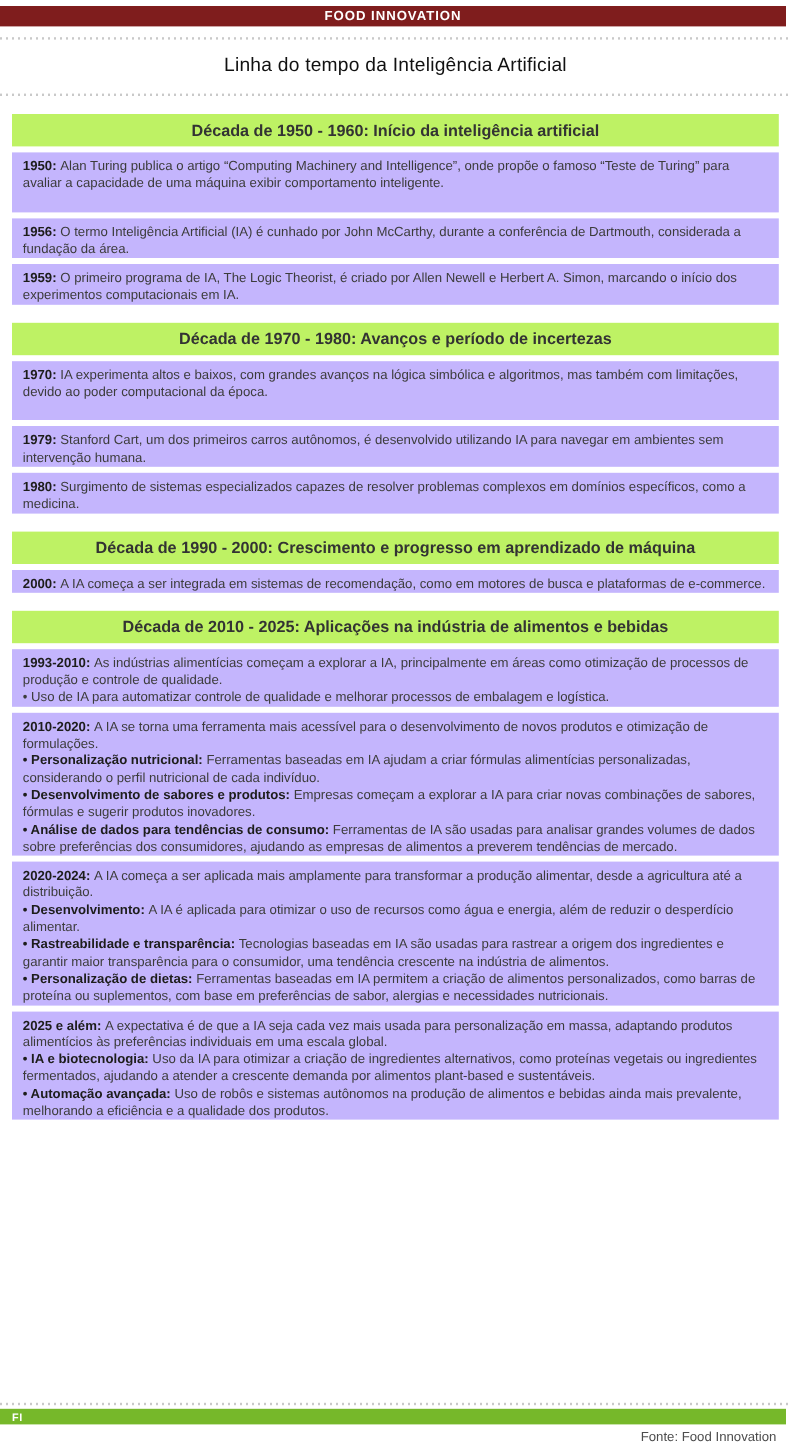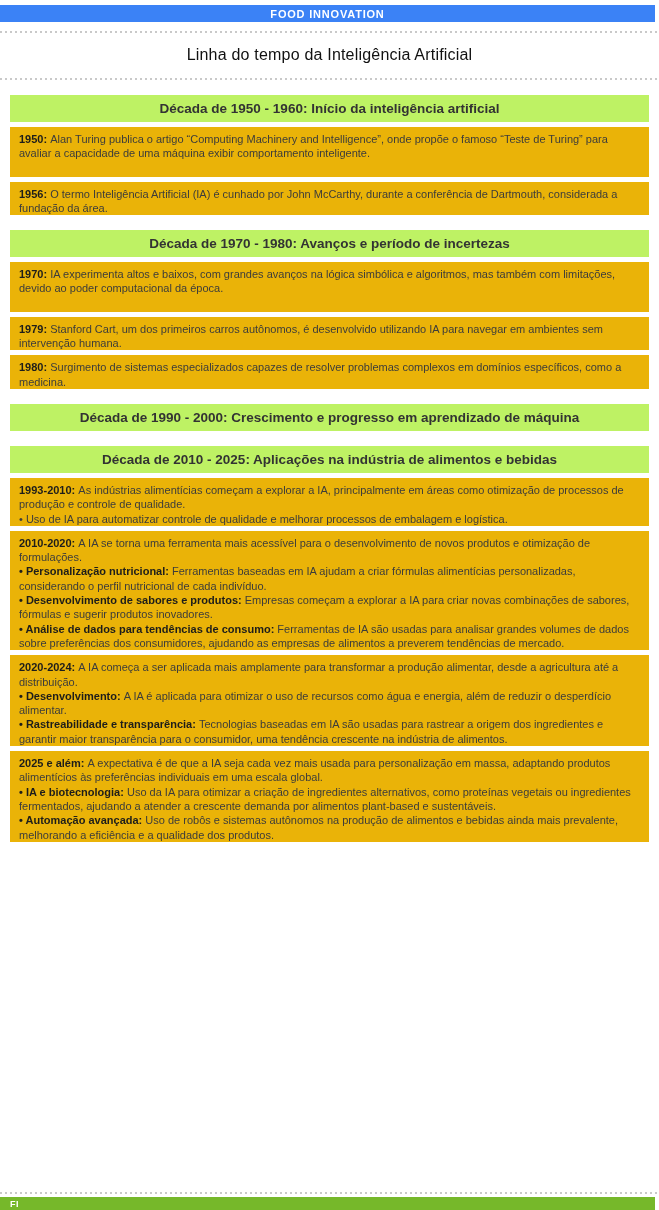--- a/index.html
+++ b/index.html
@@ -14,21 +14,21 @@
     min-height: 1210px;
     background: #ffffff;
     display: flex;
     flex-direction: column;
     overflow: hidden;
   }
   
   .brand-bar {
     margin: 5px 4px 0 0;
     height: 17px;
-    background: #3b82f6;
+    background: #7f1d1d;
     display: flex;
     align-items: center;
     justify-content: center;
   }
   .brand-bar span {
     color: #ffffff;
     font-size: 11px;
     font-weight: bold;
     letter-spacing: 0.8px;
   }
@@ -52,21 +52,21 @@
     background: #bef264;
     height: 27px;
     line-height: 27px;
     text-align: center;
     font-size: 13.5px;
     font-weight: bold;
     color: #333333;
     margin-bottom: 5px;
   }
   .event-block {
-    background: #eab308;
+    background: #c4b5fd;
     padding: 5px 9px 0 9px;
     margin-bottom: 5px;
     font-size: 11px;
     line-height: 1.3;
   }
   .event-block.tall { padding-bottom: 16px; }
   .event-text { color: #3c3c3b; }
   .event-text.gap { }
   .event-label { color: #1d1d1b; font-weight: bold; }
   
@@ -109,61 +109,69 @@
 
   <main class="content" id="sections">
       <section class="timeline-section">
         <div class="section-header">Década de 1950 - 1960: Início da inteligência artificial</div>
         <div class="event-block tall">
           <p class="event-text"><b class="event-label">1950: </b>Alan Turing publica o artigo “Computing Machinery and Intelligence”, onde propõe o famoso “Teste de Turing” para avaliar a capacidade de uma máquina exibir comportamento inteligente.</p>
         </div>
         <div class="event-block">
           <p class="event-text"><b class="event-label">1956: </b>O termo Inteligência Artificial (IA) é cunhado por John McCarthy, durante a conferência de Dartmouth, considerada a fundação da área.</p>
         </div>
+        <div class="event-block">
+          <p class="event-text"><b class="event-label">1959: </b>O primeiro programa de IA, The Logic Theorist, é criado por Allen Newell e Herbert A. Simon, marcando o início dos experimentos computacionais em IA.</p>
+        </div>
       </section>
       <section class="timeline-section">
         <div class="section-header">Década de 1970 - 1980: Avanços e período de incertezas</div>
         <div class="event-block tall">
           <p class="event-text"><b class="event-label">1970: </b>IA experimenta altos e baixos, com grandes avanços na lógica simbólica e algoritmos, mas também com limitações, devido ao poder computacional da época.</p>
         </div>
         <div class="event-block">
           <p class="event-text"><b class="event-label">1979: </b>Stanford Cart, um dos primeiros carros autônomos, é desenvolvido utilizando IA para navegar em ambientes sem intervenção humana.</p>
         </div>
         <div class="event-block">
           <p class="event-text"><b class="event-label">1980: </b>Surgimento de sistemas especializados capazes de resolver problemas complexos em domínios específicos, como a medicina.</p>
         </div>
       </section>
       <section class="timeline-section">
         <div class="section-header">Década de 1990 - 2000: Crescimento e progresso em aprendizado de máquina</div>
+        <div class="event-block">
+          <p class="event-text"><b class="event-label">2000: </b>A IA começa a ser integrada em sistemas de recomendação, como em motores de busca e plataformas de e-commerce.</p>
+        </div>
       </section>
       <section class="timeline-section">
         <div class="section-header">Década de 2010 - 2025: Aplicações na indústria de alimentos e bebidas</div>
         <div class="event-block">
           <p class="event-text"><b class="event-label">1993-2010: </b>As indústrias alimentícias começam a explorar a IA, principalmente em áreas como otimização de processos de produção e controle de qualidade.</p>
           <p class="event-text gap">• Uso de IA para automatizar controle de qualidade e melhorar processos de embalagem e logística.</p>
         </div>
         <div class="event-block">
           <p class="event-text"><b class="event-label">2010-2020: </b>A IA se torna uma ferramenta mais acessível para o desenvolvimento de novos produtos e otimização de formulações.</p>
           <p class="event-text gap"><b class="event-label">• Personalização nutricional: </b>Ferramentas baseadas em IA ajudam a criar fórmulas alimentícias personalizadas, considerando o perfil nutricional de cada indivíduo.</p>
           <p class="event-text"><b class="event-label">• Desenvolvimento de sabores e produtos: </b>Empresas começam a explorar a IA para criar novas combinações de sabores, fórmulas e sugerir produtos inovadores.</p>
           <p class="event-text"><b class="event-label">• Análise de dados para tendências de consumo: </b>Ferramentas de IA são usadas para analisar grandes volumes de dados sobre preferências dos consumidores, ajudando as empresas de alimentos a preverem tendências de mercado.</p>
         </div>
         <div class="event-block">
           <p class="event-text"><b class="event-label">2020-2024: </b>A IA começa a ser aplicada mais amplamente para transformar a produção alimentar, desde a agricultura até a distribuição.</p>
           <p class="event-text"><b class="event-label">• Desenvolvimento: </b>A IA é aplicada para otimizar o uso de recursos como água e energia, além de reduzir o desperdício alimentar.</p>
           <p class="event-text"><b class="event-label">• Rastreabilidade e transparência: </b>Tecnologias baseadas em IA são usadas para rastrear a origem dos ingredientes e garantir maior transparência para o consumidor, uma tendência crescente na indústria de alimentos.</p>
+          <p class="event-text"><b class="event-label">• Personalização de dietas: </b>Ferramentas baseadas em IA permitem a criação de alimentos personalizados, como barras de proteína ou suplementos, com base em preferências de sabor, alergias e necessidades nutricionais.</p>
         </div>
         <div class="event-block">
           <p class="event-text"><b class="event-label">2025 e além: </b>A expectativa é de que a IA seja cada vez mais usada para personalização em massa, adaptando produtos alimentícios às preferências individuais em uma escala global.</p>
           <p class="event-text gap"><b class="event-label">• IA e biotecnologia: </b>Uso da IA para otimizar a criação de ingredientes alternativos, como proteínas vegetais ou ingredientes fermentados, ajudando a atender a crescente demanda por alimentos plant-based e sustentáveis.</p>
           <p class="event-text"><b class="event-label">• Automação avançada: </b>Uso de robôs e sistemas autônomos na produção de alimentos e bebidas ainda mais prevalente, melhorando a eficiência e a qualidade dos produtos.</p>
         </div>
       </section>
     </main>
 
   <footer class="footer">
     <div class="dotted"></div>
     <div class="footer-bar">
       <span>FI</span>
     </div>
+    <div class="source-credit">Fonte: Food Innovation</div>
   </footer>
 
 </div>
 
 </body></html>

